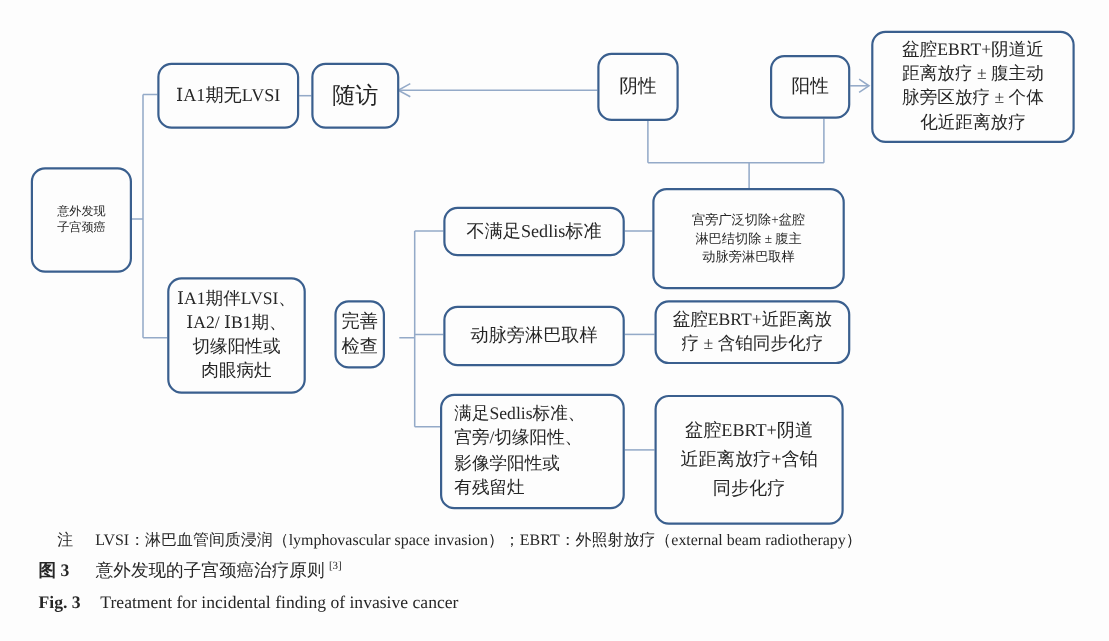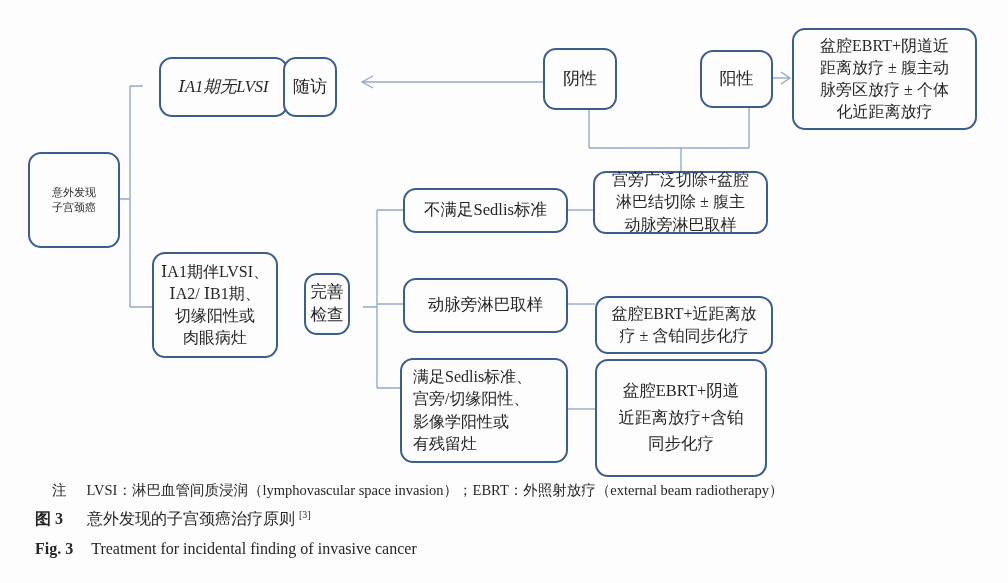--- a/index.html
+++ b/index.html
@@ -47,25 +47,25 @@
     <path d="M568,210 H593"></path>
     <path d="M568,304 H595"></path>
     <path d="M568,409 H595"></path>
   </svg>
 
   <div class="box" style="left:28px;top:152px;width:92px;height:96px;font-size:11px;">
     <span>意外发现</span>
     <span>子宫颈癌</span>
   </div>
 
-  <div class="box" style="left:159px;top:57px;width:129px;height:60px;font-style:italic;">
+  <div class="box" style="left:143px;top:57px;width:129px;height:60px;">
     <span>ⅠA1期无LVSI</span>
   </div>
 
-  <div class="box" style="left:283px;top:57px;width:54px;height:60px;font-size:17px;">
+  <div class="box" style="left:283px;top:57px;width:80px;height:60px;font-size:21px;">
     <span>随访</span>
   </div>
 
   <div class="box" style="left:543px;top:48px;width:74px;height:62px;font-size:17px;">
     <span>阴性</span>
   </div>
 
   <div class="box" style="left:700px;top:50px;width:73px;height:58px;font-size:17px;">
     <span>阳性</span>
   </div>
@@ -86,31 +86,31 @@
 
   <div class="box" style="left:304px;top:273px;width:46px;height:62px;font-size:16.5px;">
     <span>完善</span>
     <span>检查</span>
   </div>
 
   <div class="box" style="left:403px;top:188px;width:165px;height:45px;">
     <span>不满足Sedlis标准</span>
   </div>
 
-  <div class="box" style="left:593px;top:171px;width:175px;height:63px;font-size:16px;">
+  <div class="box" style="left:593px;top:171px;width:175px;height:92px;font-size:12px;">
     <span>宫旁广泛切除+盆腔</span>
     <span>淋巴结切除 ± 腹主</span>
     <span>动脉旁淋巴取样</span>
   </div>
 
   <div class="box" style="left:403px;top:278px;width:165px;height:55px;">
     <span>动脉旁淋巴取样</span>
   </div>
 
-  <div class="box" style="left:595px;top:273px;width:178px;height:58px;font-size:16px;margin-top:23px;">
+  <div class="box" style="left:595px;top:273px;width:178px;height:58px;font-size:16px;">
     <span>盆腔EBRT+近距离放</span>
     <span>疗 ± 含铂同步化疗</span>
   </div>
 
   <div class="box left-align" style="left:400px;top:358px;width:168px;height:105px;font-size:16px;">
     <span>满足Sedlis标准、</span>
     <span>宫旁/切缘阳性、</span>
     <span>影像学阳性或</span>
     <span>有残留灶</span>
   </div>

